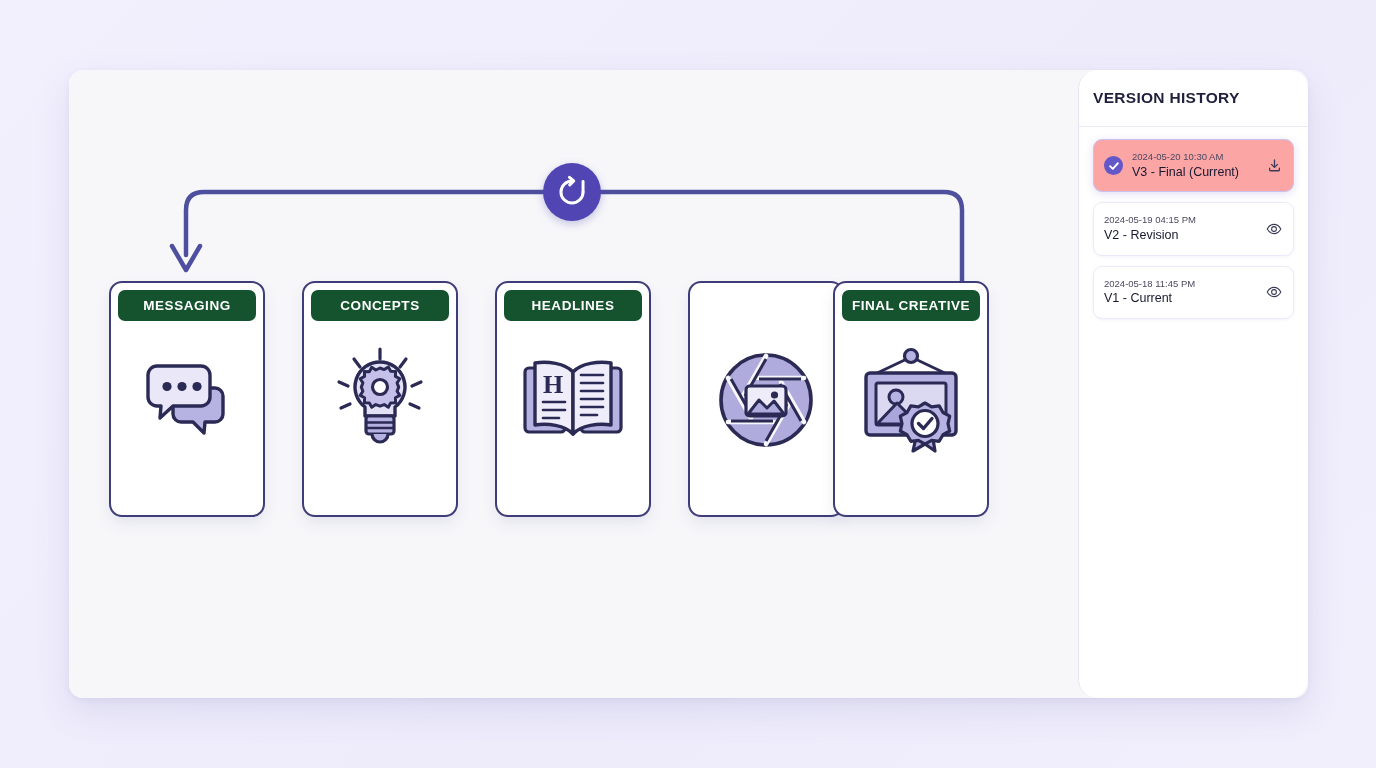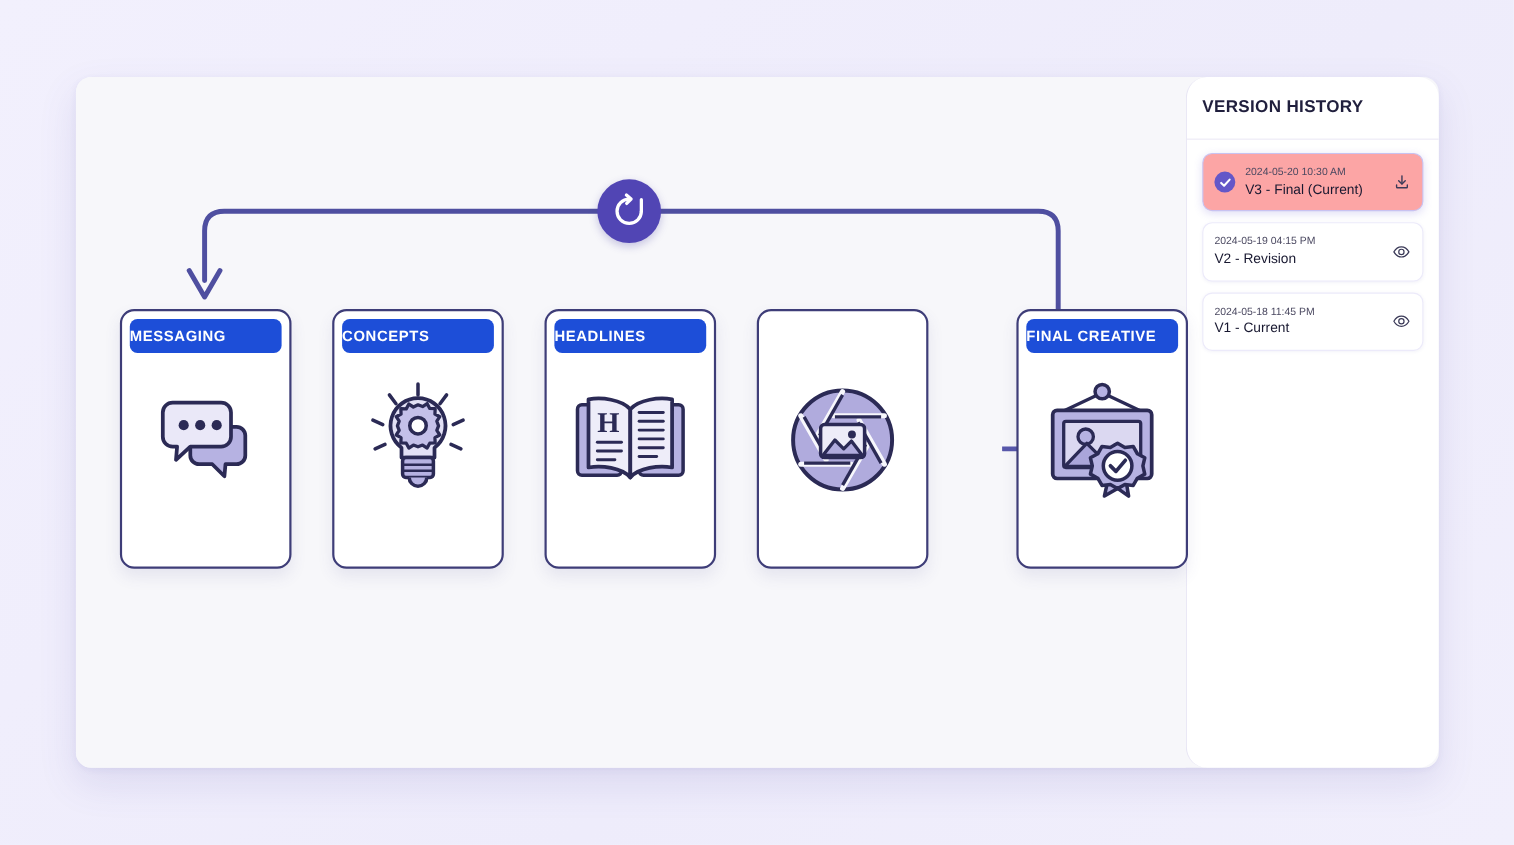--- a/index.html
+++ b/index.html
@@ -88,23 +88,23 @@
     width: 156px; height: 236px;
     background: #ffffff;
     border: 2.5px solid #3e3d78;
     border-radius: 13px;
     box-shadow: 0 7px 14px rgba(80,75,150,.10);
   }
   .badge {
     position: absolute;
     left: 7px; right: 7px; top: 7px;
     height: 31px;
-    background: #1d4ed8;
+    background: #14532d;
     border-radius: 7px;
-    display: flex; align-items: center; justify-content: flex-start;
+    display: flex; align-items: center; justify-content: center;
   }
   .badge span {
     color: #ffffff; font-size: 13.5px; font-weight: bold; letter-spacing: .55px;
     white-space: nowrap;
   }
   .icon-wrap {
     position: absolute; left: 0; right: 0; top: 52px;
     height: 130px;
     display: flex; align-items: center; justify-content: center;
   }
@@ -261,21 +261,21 @@
           </svg>
         </div>
       </div>
       <div class="arrow" style="left:842px">
         <svg width="32" height="26" viewBox="0 0 32 26">
           <path d="M1 13 H23" stroke="#5858ab" stroke-width="4.4" stroke-linecap="round"></path>
           <path d="M18 4 L29 13 L18 22" fill="none" stroke="#5858ab" stroke-width="4.8" stroke-linecap="round" stroke-linejoin="round"></path>
         </svg>
       </div>
 
-      <div class="card" style="left:855px">
+      <div class="card" style="left:764px">
         <div class="badge">
           <span>FINAL CREATIVE</span>
         </div>
         <div class="icon-wrap">
           <svg width="112" height="110" viewBox="0 0 112 110">
             <path d="M56 12 L18 30 M56 12 L94 30" fill="none" stroke="#2b2a55" stroke-width="3" stroke-linecap="round"></path>
             <circle cx="56" cy="11" r="6.5" fill="#b6b2e2" stroke="#2b2a55" stroke-width="3.2"></circle>
             <rect x="11" y="28" width="90" height="62" rx="4" fill="#b6b2e2" stroke="#2b2a55" stroke-width="3.4"></rect>
             <rect x="21" y="38" width="70" height="42" rx="2" fill="#dbd8f1" stroke="#2b2a55" stroke-width="3"></rect>
             <circle cx="41" cy="52" r="7" fill="#b6b2e2" stroke="#2b2a55" stroke-width="3"></circle>

